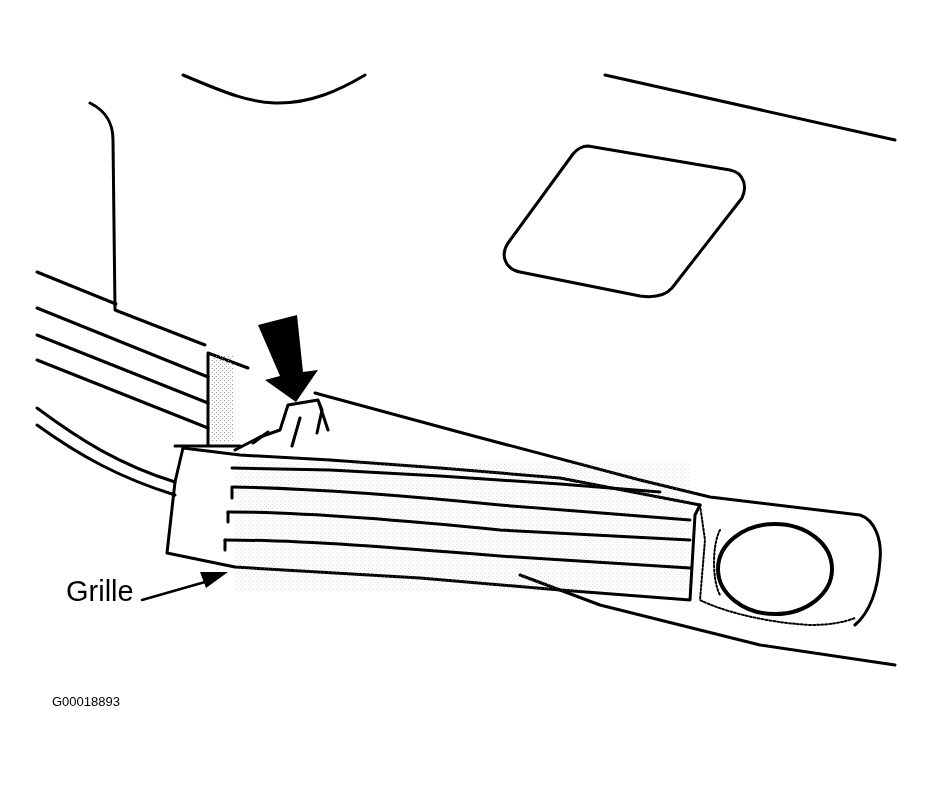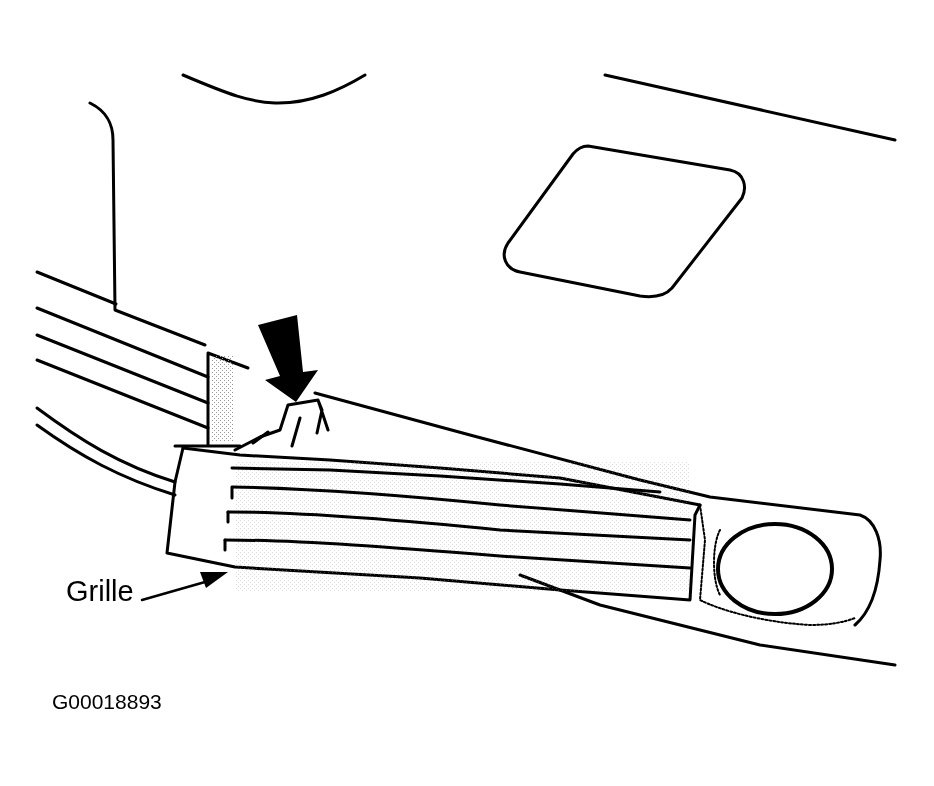--- a/index.html
+++ b/index.html
@@ -5,21 +5,21 @@
     html, body { margin: 0; padding: 0; background: #ffffff; }
     body { width: 934px; height: 786px; position: relative; overflow: hidden; }
     #diagram { position: absolute; left: 0; top: 0; width: 934px; height: 786px; }
     .label {
       position: absolute;
       font-family: "Liberation Sans", sans-serif;
       color: #000000;
       white-space: nowrap;
     }
     #grille-label { left: 66px; top: 574px; font-size: 29px; line-height: 34px; }
-    #figure-id { left: 52px; top: 689px; font-size: 21px; line-height: 26px; }
+    #figure-id { left: 52px; top: 689px; font-size: 13px; line-height: 26px; }
   </style>
 </head>
 <body>
 
 <svg id="diagram" viewBox="0 0 934 786" xmlns="http://www.w3.org/2000/svg">
   <defs>
     <pattern id="stipple" width="4" height="4" patternUnits="userSpaceOnUse">
       <rect x="0" y="0" width="1" height="1" fill="#9a9a9a"></rect>
       <rect x="2" y="2" width="1" height="1" fill="#9a9a9a"></rect>
     </pattern>

